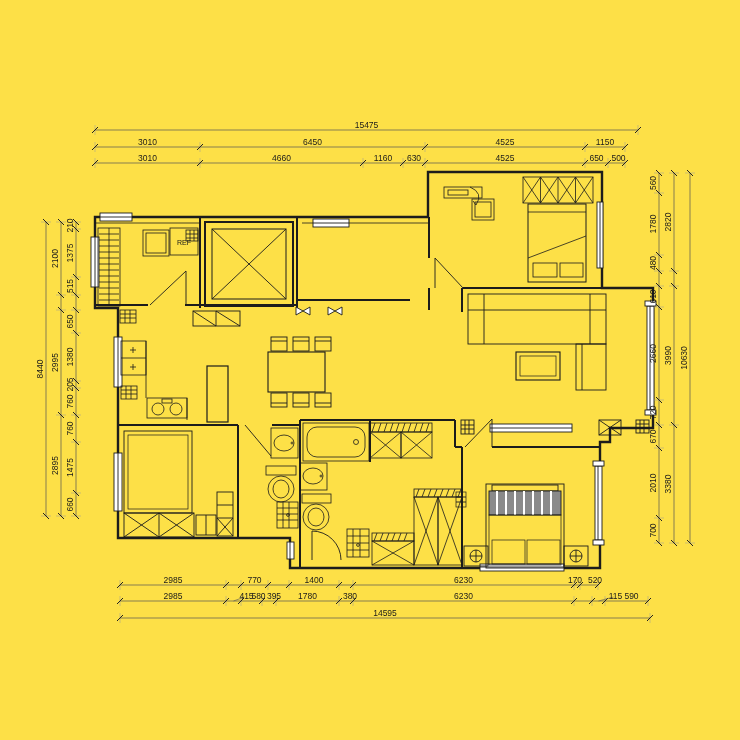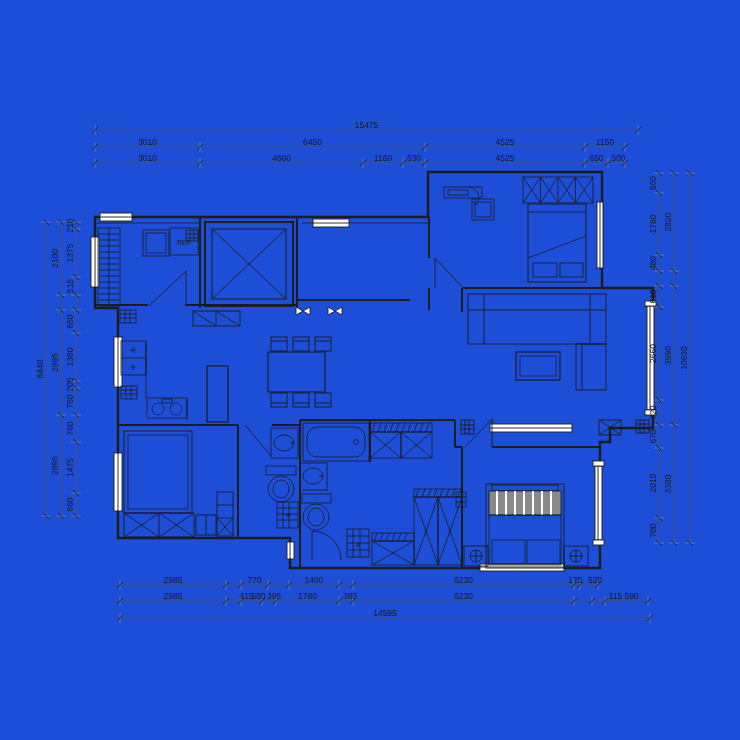--- a/index.html
+++ b/index.html
@@ -1,16 +1,16 @@
 <!DOCTYPE html>
 <html><head>
 <meta charset="utf-8">
 <style>
   html,body{margin:0;padding:0;background:#fff;}
-  .stage{position:relative;width:740px;height:740px;background:#1d4ed8;overflow:hidden;
+  .stage{position:relative;width:740px;height:740px;background:#fde047;overflow:hidden;
          font-family:"Liberation Sans", sans-serif;}
   svg{position:absolute;left:0;top:0;}
   svg text{font-family:"Liberation Sans", sans-serif;fill:#1a1a1a;}
   .dim-text{font-size:8.5px;}
 </style>
 </head>
 <body>
 
 <div class="stage">
 <svg width="740" height="740" viewBox="0 0 740 740">

